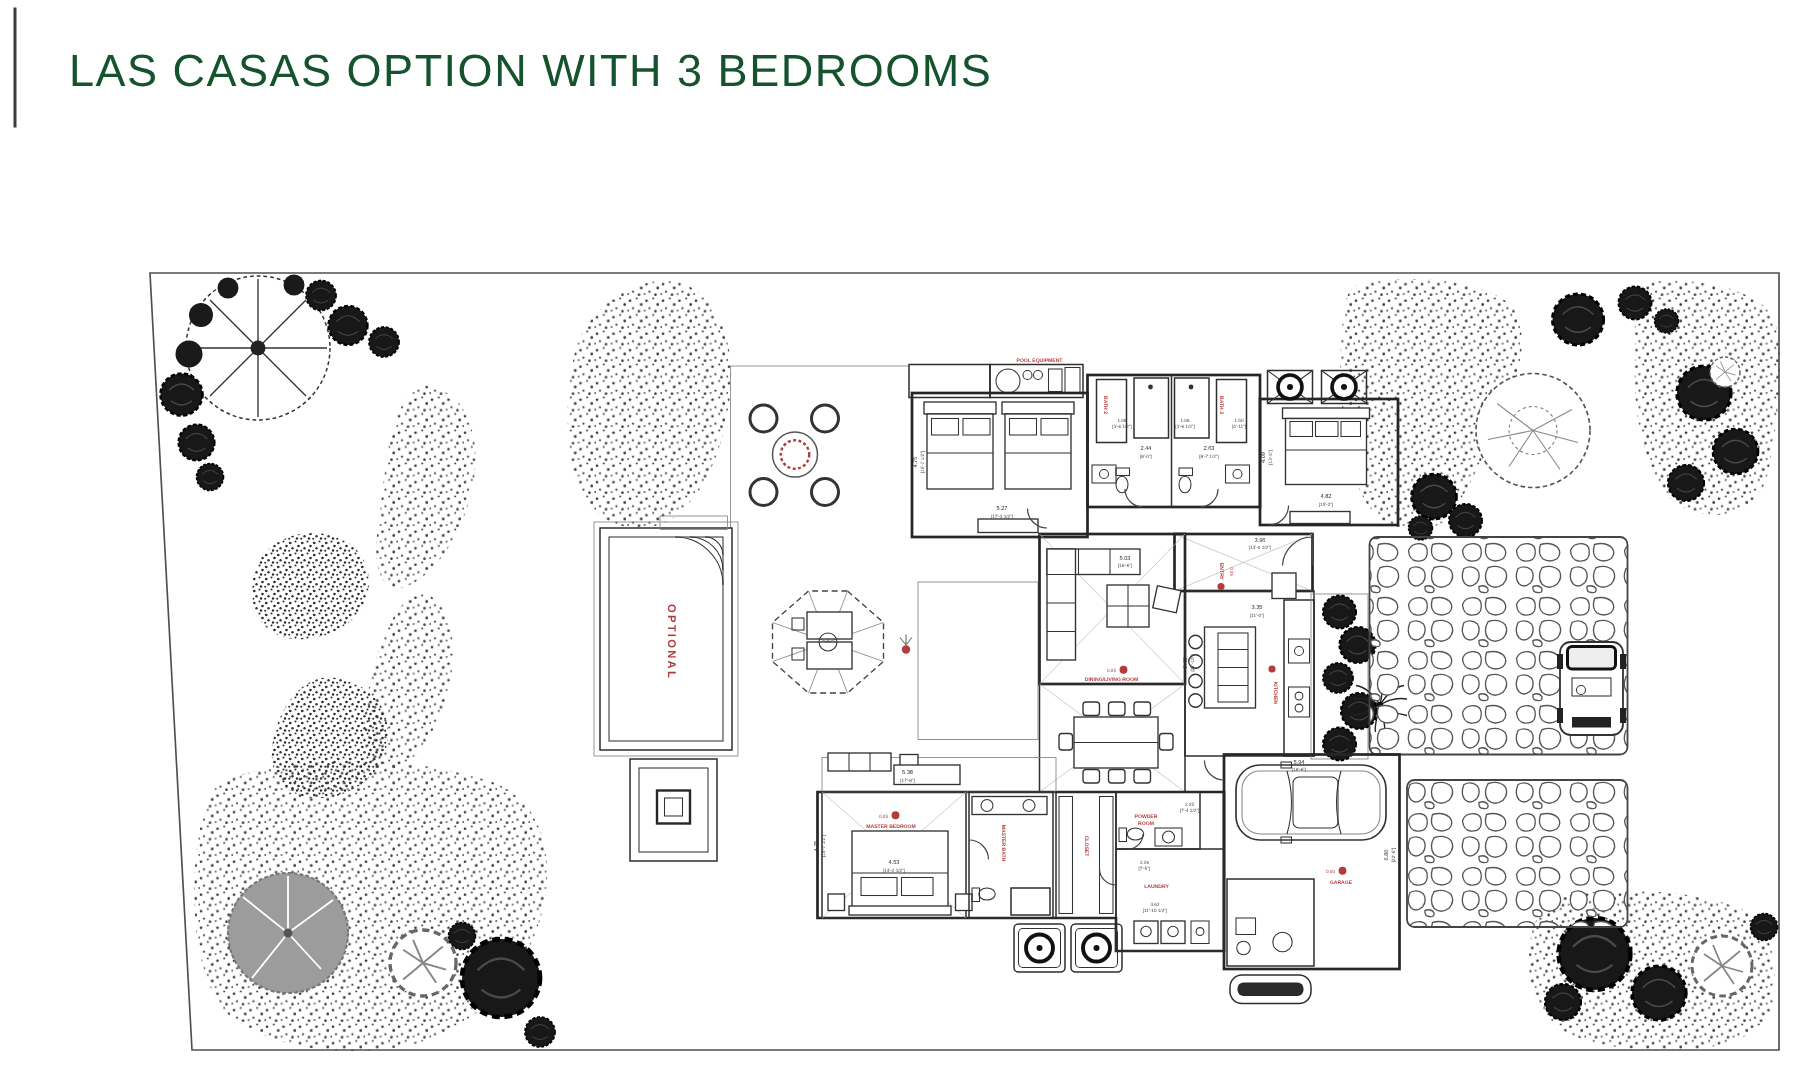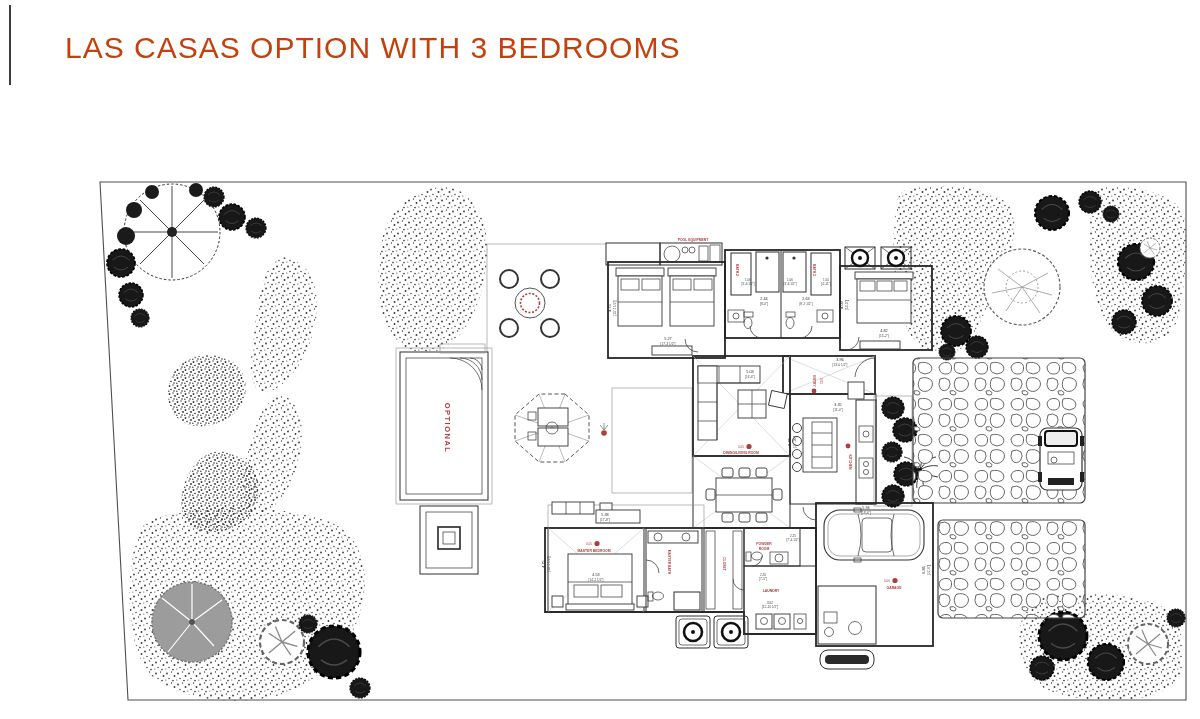--- a/index.html
+++ b/index.html
@@ -1,20 +1,20 @@
 <!DOCTYPE html>
 <html><head>
 <meta charset="utf-8">
 <style>
   html,body{margin:0;padding:0;background:#fff;width:1200px;height:719px;overflow:hidden;
     font-family:"Liberation Sans",sans-serif;}
   .page{position:relative;width:1200px;height:719px;background:#ffffff;}
   .edge-mark{position:absolute;left:9px;top:5px;width:2px;height:80px;background:#3d3d3d;}
   .title{position:absolute;left:46px;top:11px;font-size:30px;font-weight:400;letter-spacing:1px;
-    color:#c2410c;white-space:nowrap;margin-left:19px;}
+    color:#14532d;white-space:nowrap;}
   svg.plan{position:absolute;left:0;top:0;}
   svg text{font-family:"Liberation Sans",sans-serif;}
   .dm{font-size:3.8px;fill:#2f2f2f;}
   .df{font-size:3.1px;fill:#3f3f3f;}
   .rlxs{font-size:3.4px;fill:#b43b3b;font-weight:700;}
   .rlbig{font-size:7.5px;fill:#b43b3b;font-weight:700;letter-spacing:1.5px;}
   .lvl{font-size:3.1px;fill:#b43b3b;}
   .w2{fill:none;stroke:#262626;stroke-width:1.8;}
   .w1{fill:none;stroke:#2e2e2e;stroke-width:1;}
   .f{fill:#ffffff;stroke:#333;stroke-width:0.9;}

